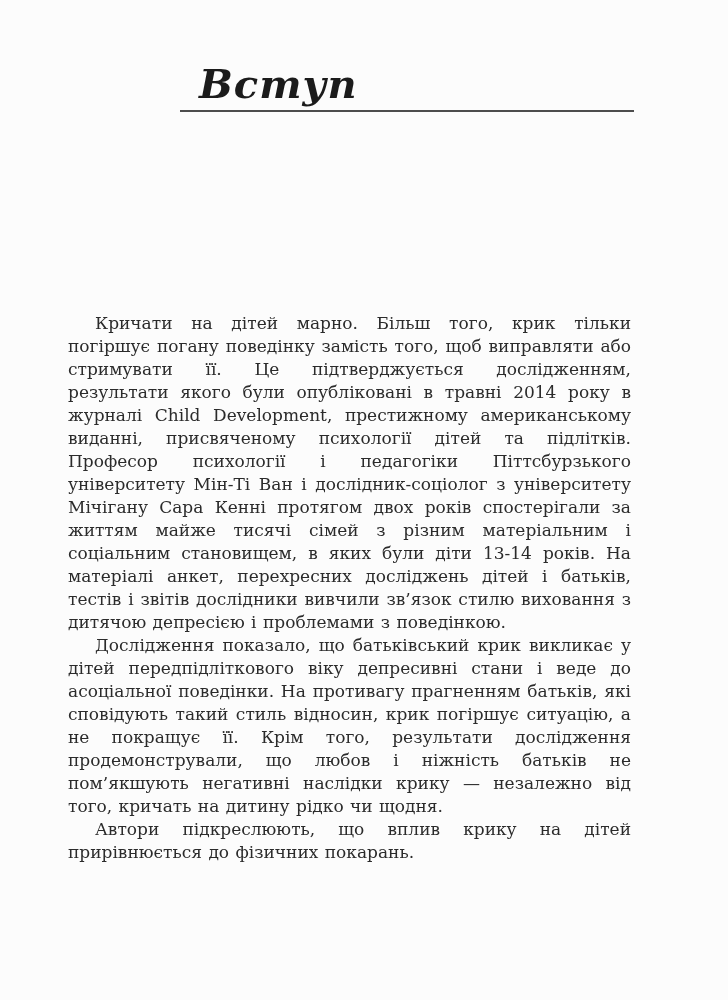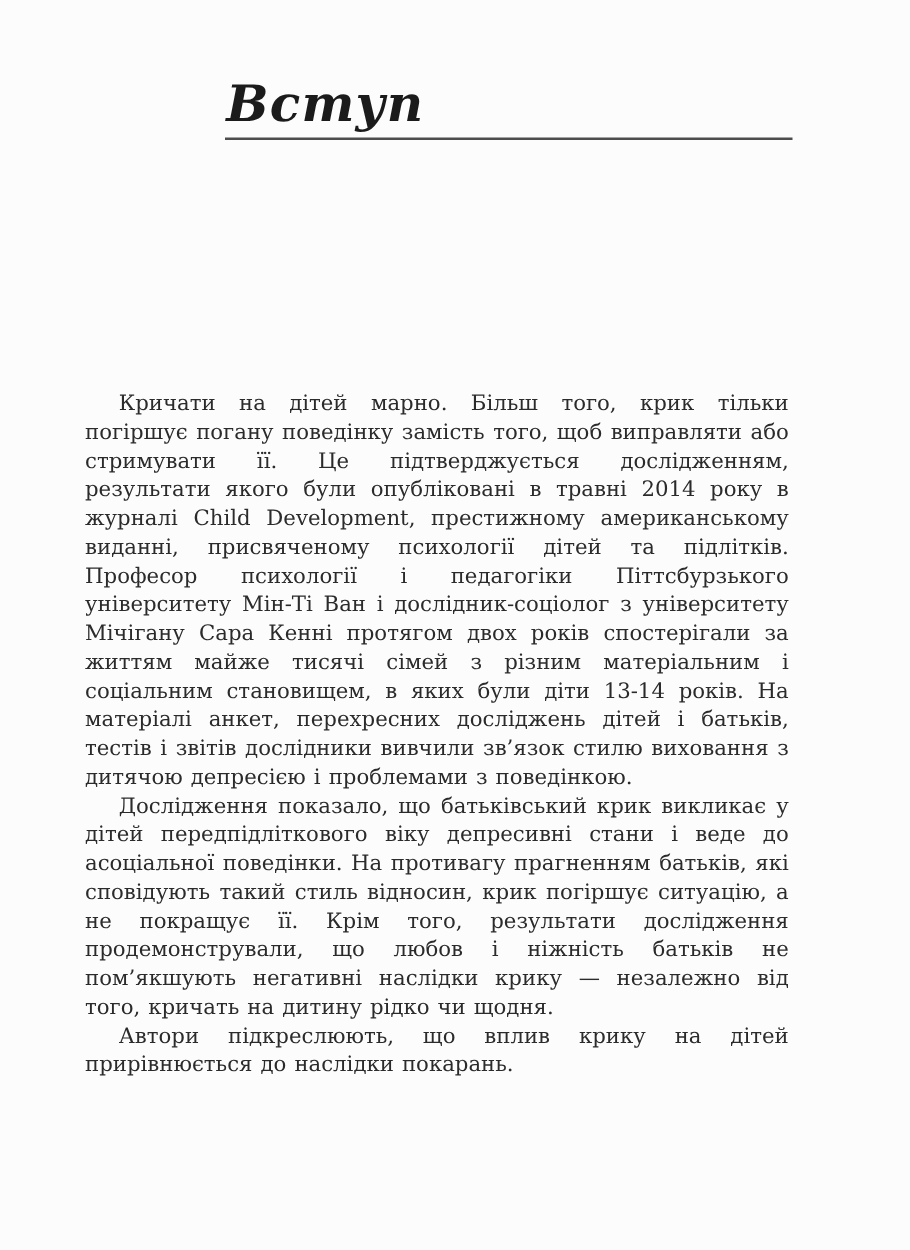--- a/index.html
+++ b/index.html
@@ -11,21 +11,21 @@
   }
   .page {
     position: relative;
     width: 728px;
     height: 1000px;
     background: #fcfcfc;
     overflow: hidden;
   }
   .chapter-title {
     position: absolute;
-    left: 181px;
+    left: 199px;
     top: 60px;
     font-size: 40px;
     font-weight: bold;
     font-style: italic;
     letter-spacing: 1px;
     color: #1b1b1b;
     font-family: "DejaVu Serif", "Liberation Serif", serif;
   }
   .title-rule {
     position: absolute;
@@ -56,16 +56,16 @@
 
 <div class="page">
 
   <h1 class="chapter-title">Вступ</h1>
 
   <div class="title-rule"></div>
 
   <div class="body-text">
     <p>Кричати на дітей марно. Більш того, крик тільки погіршує погану поведінку замість того, щоб виправляти або стримувати її. Це підтверджується дослідженням, результати якого були опубліковані в травні 2014 року в журналі Child Development, престижному американському виданні, присвяченому психології дітей та підлітків. Професор психології і педагогіки Піттсбурзького університету Мін-Ті Ван і дослідник-соціолог з університету Мічігану Сара Кенні протягом двох років спостерігали за життям майже тисячі сімей з різним матеріальним і соціальним становищем, в яких були діти 13-14 років. На матеріалі анкет, перехресних досліджень дітей і батьків, тестів і звітів дослідники вивчили зв’язок стилю виховання з дитячою депресією і проблемами з поведінкою.</p>
     <p>Дослідження показало, що батьківський крик викликає у дітей передпідліткового віку депресивні стани і веде до асоціальної поведінки. На противагу прагненням батьків, які сповідують такий стиль відносин, крик погіршує ситуацію, а не покращує її. Крім того, результати дослідження продемонстрували, що любов і ніжність батьків не пом’якшують негативні наслідки крику — незалежно від того, кричать на дитину рідко чи щодня.</p>
-    <p>Автори підкреслюють, що вплив крику на дітей прирівнюється до наслідки покарань.</p>
+    <p>Автори підкреслюють, що вплив крику на дітей прирівнюється до фізичних покарань.</p>
   </div>
 
 </div>
 
 </body></html>

